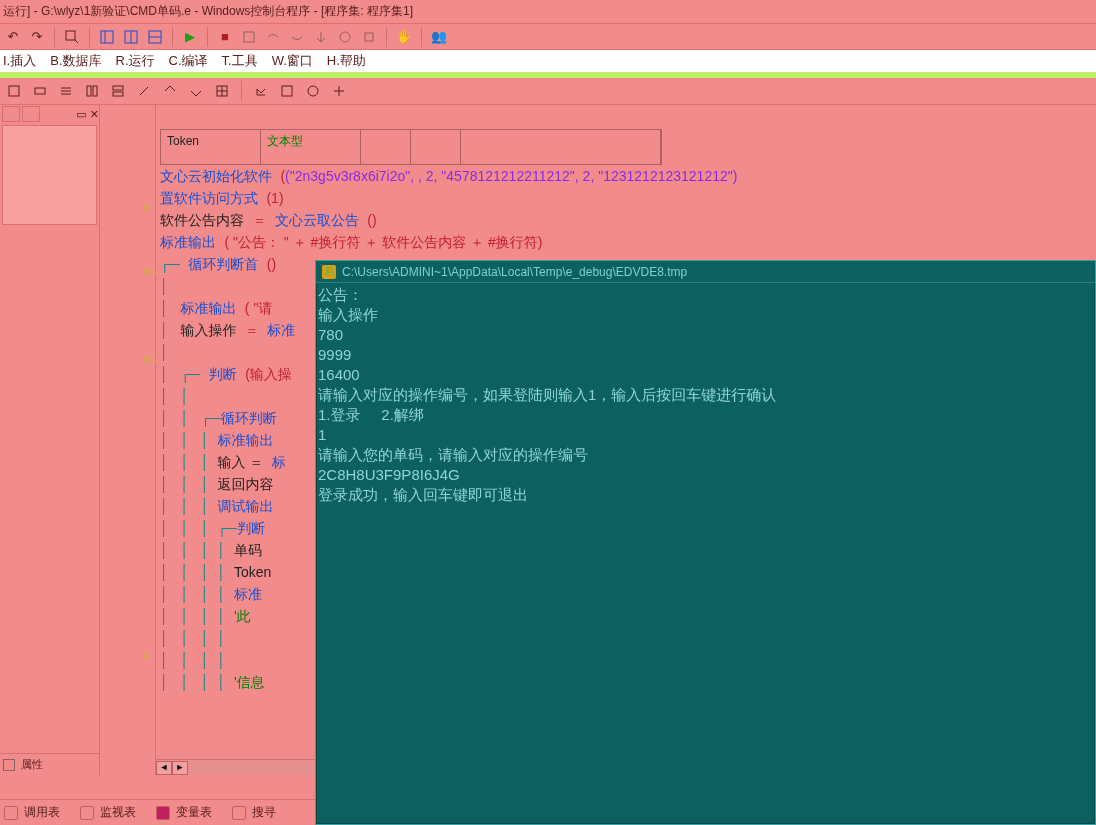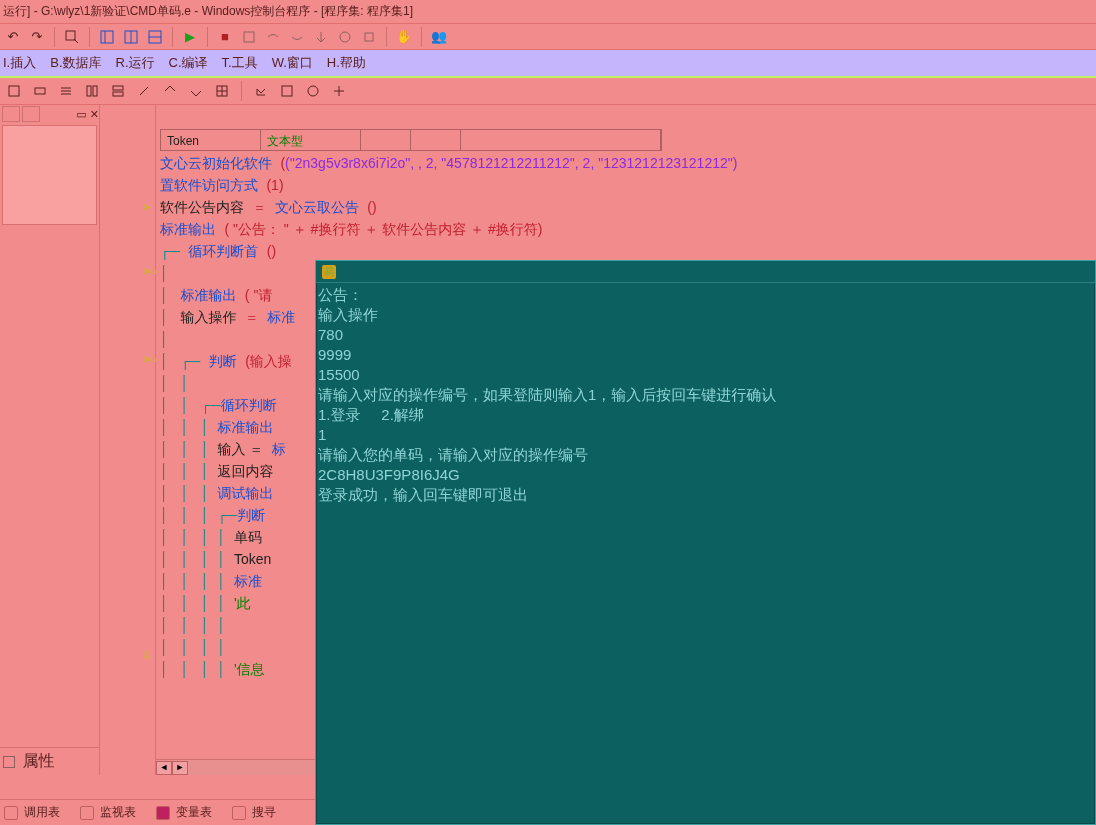--- a/index.html
+++ b/index.html
@@ -1,34 +1,34 @@
 <!DOCTYPE html>
 <html><head>
 <meta charset="utf-8">
 <style>
   * { margin: 0; padding: 0; box-sizing: border-box; font-family: "Microsoft YaHei", "SimSun", sans-serif; }
   body { width: 1096px; height: 825px; overflow: hidden; background: #f28b8b; position: relative; }
   .titlebar { height: 23px; background: #f28b8b; color: #5a2020; font-size: 12px; padding: 3px 3px; white-space: nowrap; }
   .toolbar1 { height: 27px; background: #f28b8b; border-top: 1px solid #e07070; border-bottom: 1px solid #e07070; display: flex; align-items: center; padding: 0 2px; gap: 2px; }
   .ticon { width: 22px; height: 22px; display: inline-flex; align-items: center; justify-content: center; color: #5a2020; font-size: 13px; border: 1px solid transparent; }
   .tsep { width: 1px; height: 20px; background: #d07070; margin: 0 4px; }
-  .menubar { height: 28px; background: #c4b5fd; display: flex; align-items: center; padding: 0 3px; gap: 14px; font-size: 13px; color: #5a2020; border-bottom: 2px solid #bef264; }
+  .menubar { height: 28px; background: #ffffff; display: flex; align-items: center; padding: 0 3px; gap: 14px; font-size: 13px; color: #5a2020; border-bottom: 6px solid #bef264; }
   .toolbar2 { height: 27px; background: #f28b8b; display: flex; align-items: center; padding: 0 3px; gap: 4px; border-bottom: 1px solid #e07070; }
   .work { position: relative; height: 670px; display: flex; }
   .leftpanel { width: 100px; background: #f28b8b; border-right: 1px solid #d87070; position: relative; }
   .lp-tabs { height: 18px; display: flex; font-size: 11px; gap: 2px; padding-left: 2px; align-items: center; }
   .lp-tab { width: 18px; height: 16px; border: 1px solid #d07070; display: inline-block; }
   .lp-body { background: #f9a0a0; height: 100px; margin: 2px; border: 1px solid #d87070; }
   .lp-mod { font-size: 12px; color: #5a2020; padding: 100px 2px 0 2px; }
-  .lp-foot { position: absolute; bottom: 0; left: 0; right: 0; font-size: 16px; color: #5a2020; padding: 3px; border-top: 1px solid #d87070; }
+  .lp-foot { position: absolute; bottom: 0; left: 0; right: 0; font-size: 11px; color: #5a2020; padding: 3px; border-top: 1px solid #d87070; }
   .codearea { flex: 1; background: #f28b8b; position: relative; overflow: hidden; }
   .gutter { position: absolute; left: 0; top: 0; width: 56px; height: 100%; background: #f28b8b; border-right: 1px solid #e07070; }
   .arrow { position: absolute; left: 42px; color: #d4af37; font-size: 11px; }
   .code { position: absolute; left: 60px; top: 0; right: 0; font-family: "NSimSun","SimSun", monospace; font-size: 14px; line-height: 22px; color: #333; white-space: pre; }
-  .tblrow { height: 22px; border: 1px solid #b06060; display: inline-block; }
+  .tblrow { height: 36px; border: 1px solid #b06060; display: inline-block; }
   .cell { display: inline-block; height: 100%; border-right: 1px solid #b06060; padding: 0 6px; font-size: 12px; vertical-align: top; }
   .kw-blue { color: #1a4fd0; }
   .kw-red { color: #c02030; }
   .kw-green { color: #008000; }
   .kw-black { color: #222; }
   .str { color: #8a2be2; }
   .tree { color: #0a8a8a; }
   .hscroll { position: absolute; bottom: 0; left: 56px; right: 0; height: 16px; background: #e89090; border-top: 1px solid #d07070; display:flex; align-items:center; }
   .hscroll .btn { width: 16px; height: 14px; background: #f0a0a0; border: 1px solid #c06060; font-size: 9px; text-align: center; }
   .bottombar { position: absolute; bottom: 0; left: 0; right: 0; height: 26px; background: #f28b8b; border-top: 1px solid #d87070; display: flex; align-items: center; font-size: 12px; color: #5a2020; padding-left: 4px; gap: 6px; }
@@ -269,25 +269,26 @@
   <span class="sicon" style="background:#c02060"></span>
   <span>变量表</span>
   <span style="width:8px"></span>
   <span class="sicon"></span>
   <span>搜寻</span>
 </div>
 
 <div class="console">
   <div class="console-title">
     <span class="cicon">易</span>
+    <span class="ctext">C:\Users\ADMINI~1\AppData\Local\Temp\e_debug\EDVDE8.tmp</span>
   </div>
   <div class="console-body"><span>公告：</span>
 <span>输入操作</span>
 <span>780</span>
 <span>9999</span>
-<span>15500</span>
+<span>16400</span>
 <span>请输入对应的操作编号，如果登陆则输入1，输入后按回车键进行确认</span>
 <span>1.登录     2.解绑</span>
 <span>1</span>
 <span>请输入您的单码，请输入对应的操作编号</span>
 <span>2C8H8U3F9P8I6J4G</span>
 <span>登录成功，输入回车键即可退出</span></div>
 </div>
 
 </body></html>

